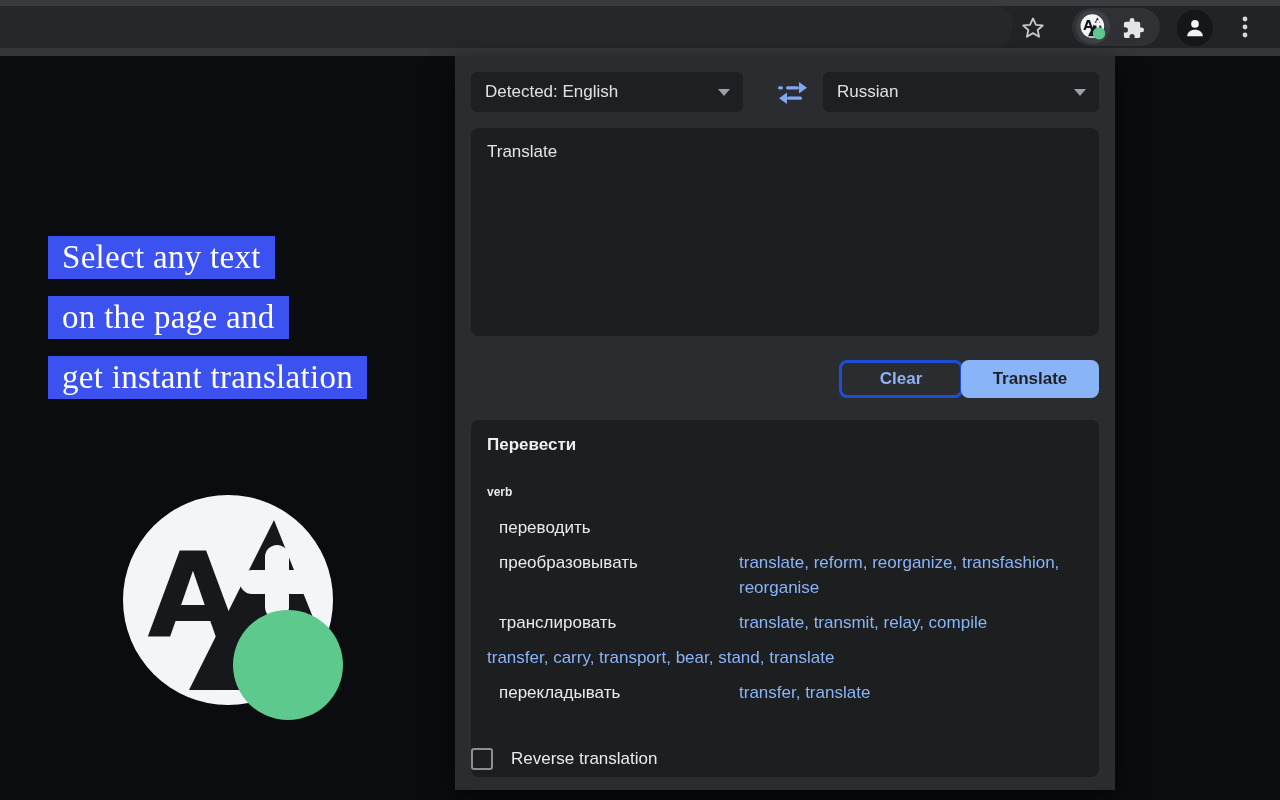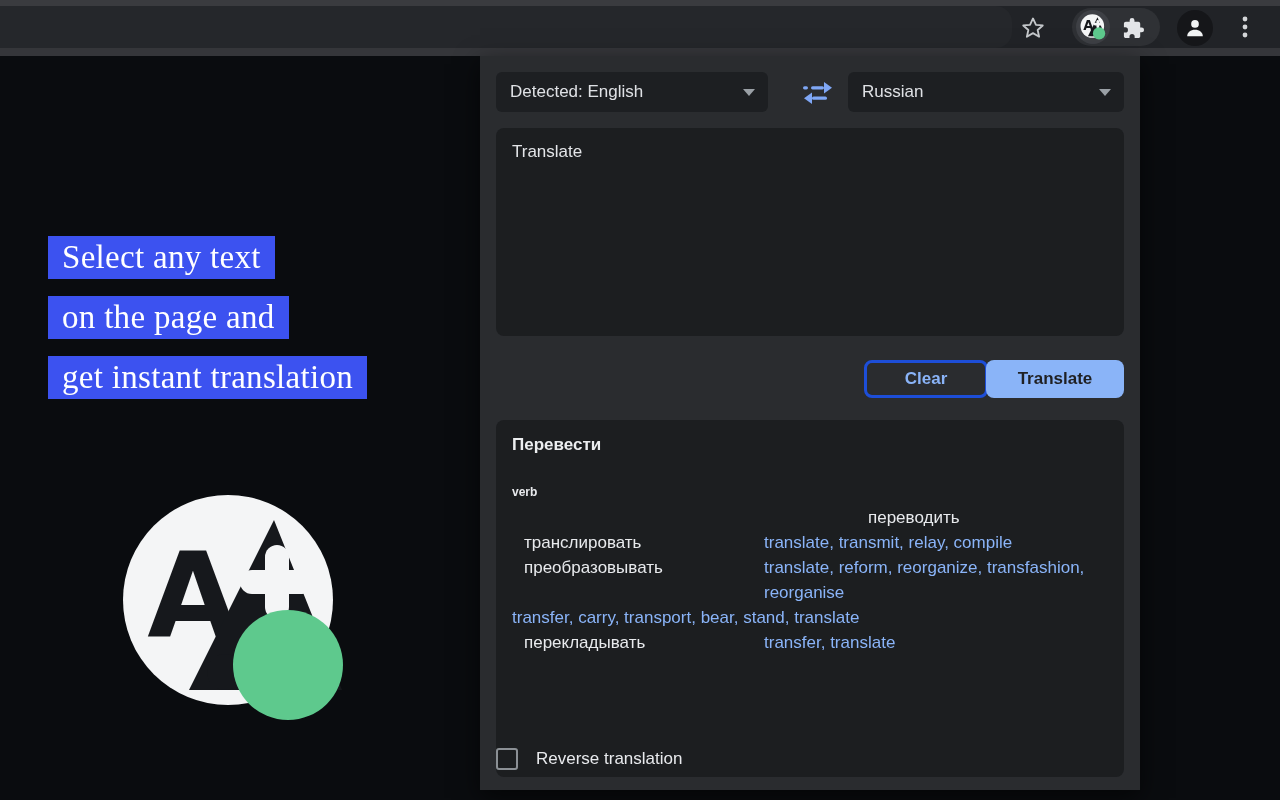--- a/index.html
+++ b/index.html
@@ -62,21 +62,21 @@
     height: 43px; line-height: 43px;
     padding: 0 14px;
     white-space: nowrap;
   }
 
   
   .big-logo { position: absolute; left: 120px; top: 492px; }
 
   
   .popup {
-    position: absolute; left: 480px; top: 56px; width: 660px; height: 734px;
+    position: absolute; left: 455px; top: 56px; width: 660px; height: 734px;
     background: #2a2c2f;
     box-shadow: 0 8px 24px rgba(0,0,0,0.6);
     color: #e8eaed;
   }
   .lang-row { position: absolute; left: 16px; top: 16px; width: 628px; height: 40px; }
   .lang-select {
     position: absolute; top: 0; height: 40px;
     background: #1d1f22; border-radius: 6px;
     display: flex; align-items: center;
     padding: 0 14px;
@@ -128,21 +128,21 @@
   }
 
   .results-box {
     position: absolute; left: 16px; top: 364px; width: 628px; height: 357px;
     background: #1c1e20; border-radius: 8px;
     padding: 12px 16px;
     overflow: hidden;
   }
   .headword { font-size: 17px; font-weight: bold; color: #eceef0; line-height: 25px; }
   .pos { margin-top: 23px; font-size: 12px; font-weight: bold; line-height: 25px; color: #e8eaed; }
-  .entry-row { display: flex; margin-top: 0; justify-content: flex-end; }
+  .entry-row { display: flex; margin-top: 10px; }
   .entry-word {
     width: 252px; flex: 0 0 252px;
     padding-left: 12px;
     font-size: 17px; line-height: 25px; color: #e8eaed;
   }
   .entry-synonyms {
     flex: 1;
     font-size: 17px; line-height: 25px;
     color: #8ab4f8;
     cursor: pointer;
@@ -266,27 +266,27 @@
 
     <div class="results-box">
       <div class="headword">Перевести</div>
       <div class="pos">verb</div>
       <div>
   <div class="entry-row">
     <div class="entry-word">переводить</div>
   </div>
 
   <div class="entry-row">
+    <div class="entry-word">преобразовывать</div>
+    <div class="entry-synonyms">translate, reform, reorganize, transfashion, reorganise</div>
+  </div>
+
+  <div class="entry-row">
     <div class="entry-word">транслировать</div>
     <div class="entry-synonyms">translate, transmit, relay, compile</div>
-  </div>
-
-  <div class="entry-row">
-    <div class="entry-word">преобразовывать</div>
-    <div class="entry-synonyms">translate, reform, reorganize, transfashion, reorganise</div>
   </div>
 
   <div class="entry-row">
     <div class="entry-synonyms">transfer, carry, transport, bear, stand, translate</div>
   </div>
 
   <div class="entry-row">
     <div class="entry-word">перекладывать</div>
     <div class="entry-synonyms">transfer, translate</div>
   </div>

